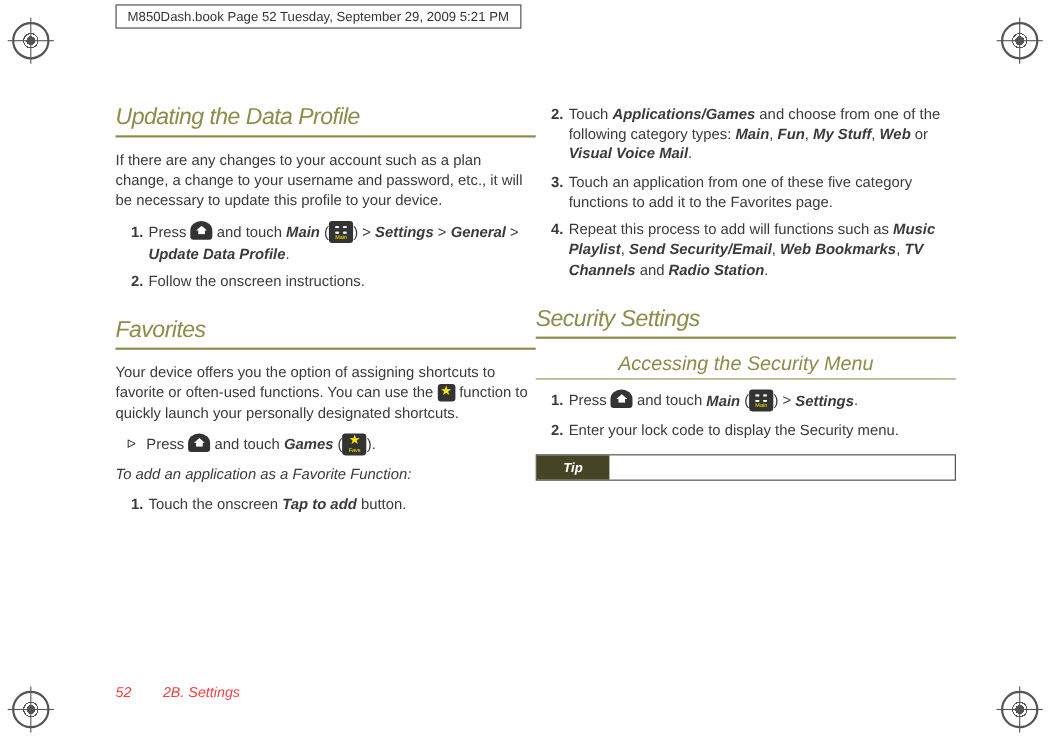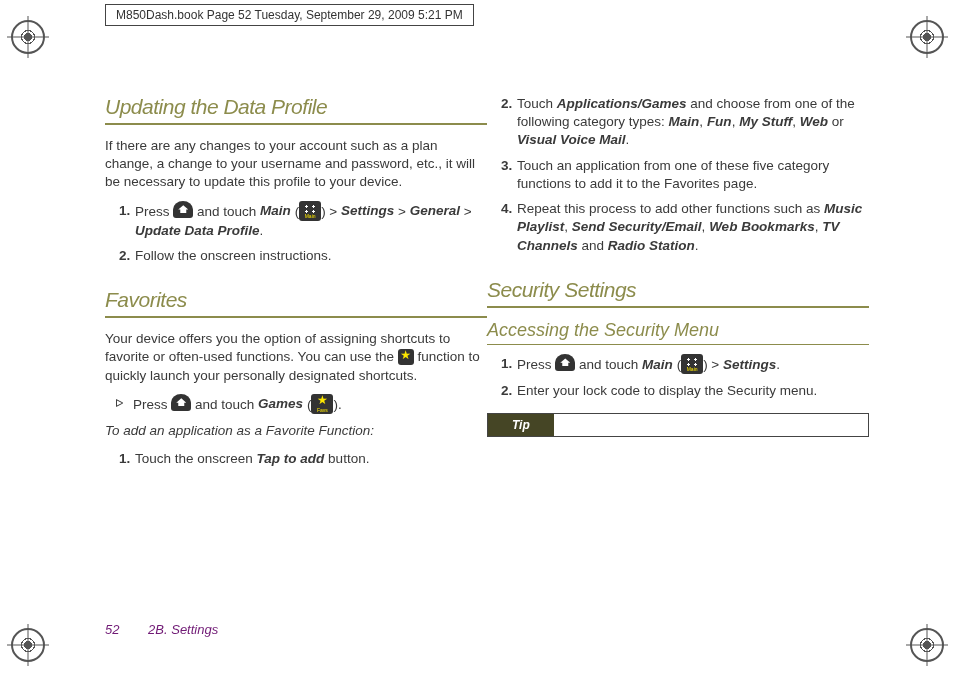--- a/index.html
+++ b/index.html
@@ -78,20 +78,21 @@
     height: 2px;
     background: #8c8c4c;
     margin-bottom: 12px;
   }
   h3.sub {
     font-style: italic;
     font-weight: normal;
     color: #8c8c4c;
     font-size: 18px;
     margin-bottom: 3px;
+    text-align: center;
   }
   .hr-thin {
     height: 1.2px;
     background: #8c8c4c;
     margin-bottom: 10px;
   }
   p { margin-bottom: 10px; line-height: 1.35; }
   .step { display: flex; margin-bottom: 7px; line-height: 1.35; padding-left: 14px;}
   .step .num { min-width: 16px; font-weight: bold; color: #3a3a3a; }
   .step .body { flex: 1; }
@@ -186,21 +187,21 @@
     padding:4px 8px;
     font-style:italic;
     line-height:1.35;
   }
   .footer {
     position:absolute;
     bottom: 45px;
     left: 105px;
     font-size:13px;
     font-style:italic;
-    color:#701a75;
+    color:#ef4444;
   }
   .footer .pn { font-style:italic; display:inline-block; margin-right:25px;}
   .tspace { height: 16px; }
 </style>
 </head>
 <body>
 
 <div class="corner-circles-left">
   <div class="crop-mark"></div>
   <div class="crop-mark"></div>
@@ -277,21 +278,21 @@
     </div>
 
     <div class="step">
       <span class="num">3.</span>
       <span class="body">Touch an application from one of these five category functions to add it to the Favorites page.</span>
     </div>
 
     <div class="step">
       <span class="num">4.</span>
       <span class="body">
-        <span>Repeat this process to add other functions such as </span><em class="bi">Music Playlist</em><span>, </span><em class="bi">Send Security/Email</em><span>, </span><em class="bi">Web Bookmarks</em><span>, </span><em class="bi">TV Channels</em><span> and </span><em class="bi">Radio Station</em><span>.</span>
+        <span>Repeat this process to add will functions such as </span><em class="bi">Music Playlist</em><span>, </span><em class="bi">Send Security/Email</em><span>, </span><em class="bi">Web Bookmarks</em><span>, </span><em class="bi">TV Channels</em><span> and </span><em class="bi">Radio Station</em><span>.</span>
       </span>
     </div>
 
     <div class="tspace"></div>
     <h2 class="section">Security Settings</h2>
     <div class="hr"></div>
 
     <h3 class="sub">Accessing the Security Menu</h3>
     <div class="hr-thin"></div>
 

